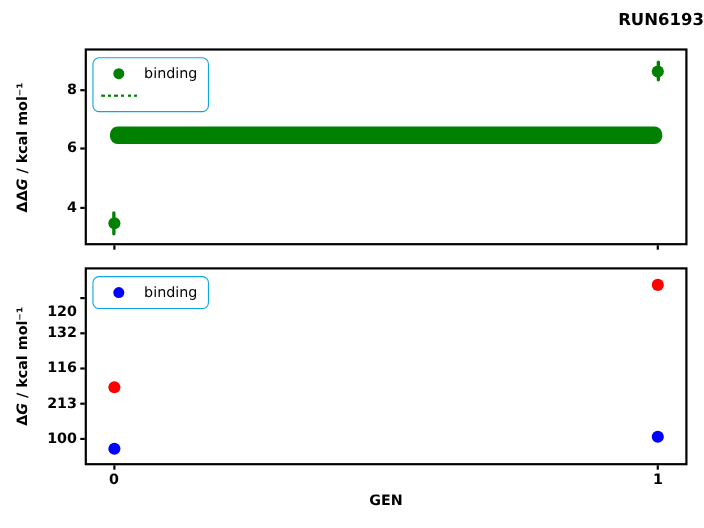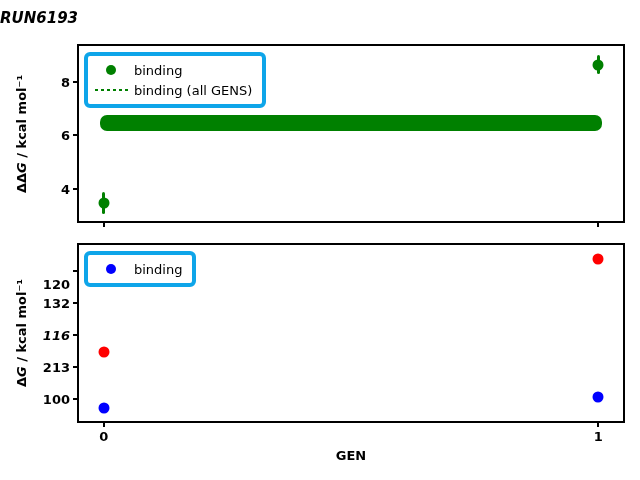--- a/index.html
+++ b/index.html
@@ -8,24 +8,23 @@
     width: 640px;
     height: 480px;
     background: #ffffff;
     font-family: "DejaVu Sans", sans-serif;
     color: #000;
     overflow: hidden;
   }
   .fig-title {
     position: absolute;
     top: 9px; left: 0; width: 640px;
-    text-align: left;
+    text-align: right;
     font-size: 15px;
     font-weight: bold;
-    font-style: italic;
   }
   .axes {
     position: absolute;
     border: 2px solid #000;
     box-sizing: border-box;
     background: #ffffff;
   }
   #ax0 { left: 77px; top: 44px;  width: 548px; height: 179px; }
   #ax1 { left: 77px; top: 243px; width: 548px; height: 180px; }
 
@@ -80,21 +79,21 @@
     transform: translateX(-50%);
     font-size: 13px;
     font-weight: bold;
   }
 
   
   .legend {
     position: absolute;
     left: 5px; top: 6px;
     background: #ffffff;
-    border: 4px solid #0ea5e9;
+    border: 1px solid #0ea5e9;
     border-radius: 6px;
     padding: 4px 10px 4px 0;
     z-index: 5;
   }
   .legend-row { display: flex; align-items: center; height: 20px; }
   .legend-handle {
     width: 46px;
     display: flex;
     align-items: center;
     justify-content: center;
@@ -116,21 +115,20 @@
       <div class="legend-row">
         <span class="legend-handle">
             <span class="legend-dot" style="background-color: rgb(0, 128, 0);"></span>
           </span>
         <span class="legend-label">binding</span>
       </div>
       <div class="legend-row">
         <span class="legend-handle">
             <span class="legend-dotted-line" style="background-image: repeating-linear-gradient(90deg, rgb(0, 128, 0) 0px, rgb(0, 128, 0) 3px, transparent 3px, transparent 6px);"></span>
           </span>
-        <span class="legend-label">binding (all GENS)</span>
       </div>
     </div>
   <div class="tick ytick" style="left: -6px; top: 141.504px;"></div>
       <div class="ticklabel yticklabel" style="left: -9px; top: 142.504px;">4</div>
       <div class="tick ytick" style="left: -6px; top: 88.2314px;"></div>
       <div class="ticklabel yticklabel" style="left: -9px; top: 89.2314px;">6</div>
       <div class="tick ytick" style="left: -6px; top: 34.9589px;"></div>
       <div class="ticklabel yticklabel" style="left: -9px; top: 35.9589px;">8</div>
       <div class="tick xtick" style="left: 23.7273px; top: 177px;"></div>
       <div class="tick xtick" style="left: 518.273px; top: 177px;"></div>
@@ -148,21 +146,21 @@
             <span class="legend-dot" style="background-color: rgb(0, 0, 255);"></span>
           </span>
         <span class="legend-label">binding</span>
       </div>
     </div>
   <div class="tick ytick" style="left: -6px; top: 152.6px;"></div>
       <div class="ticklabel yticklabel" style="left: -9px; top: 153.6px;">100</div>
       <div class="tick ytick" style="left: -6px; top: 120.6px;"></div>
       <div class="ticklabel yticklabel" style="left: -9px; top: 121.6px;">213</div>
       <div class="tick ytick" style="left: -6px; top: 88.6px;"></div>
-      <div class="ticklabel yticklabel" style="left: -9px; top: 89.6px; font-style: italic;">116</div>
+      <div class="ticklabel yticklabel" style="left: -9px; top: 89.6px;">116</div>
       <div class="tick ytick" style="left: -6px; top: 56.6px;"></div>
       <div class="ticklabel yticklabel" style="left: -9px; top: 57.6px;">132</div>
       <div class="tick ytick" style="left: -6px; top: 24.6px;"></div>
       <div class="ticklabel yticklabel" style="left: -9px; top: 39px;">120</div>
       <div class="tick xtick" style="left: 23.7273px; top: 178px;"></div>
       <div class="ticklabel xticklabel" style="left: 24.7273px; top: 185px;">0</div>
       <div class="tick xtick" style="left: 518.273px; top: 178px;"></div>
       <div class="ticklabel xticklabel" style="left: 519.273px; top: 185px;">1</div>
       <div class="point" style="left: 24.7273px; top: 163.2px; background: rgb(0, 0, 255);"></div>
       <div class="point" style="left: 519.273px; top: 152px; background: rgb(0, 0, 255);"></div>

